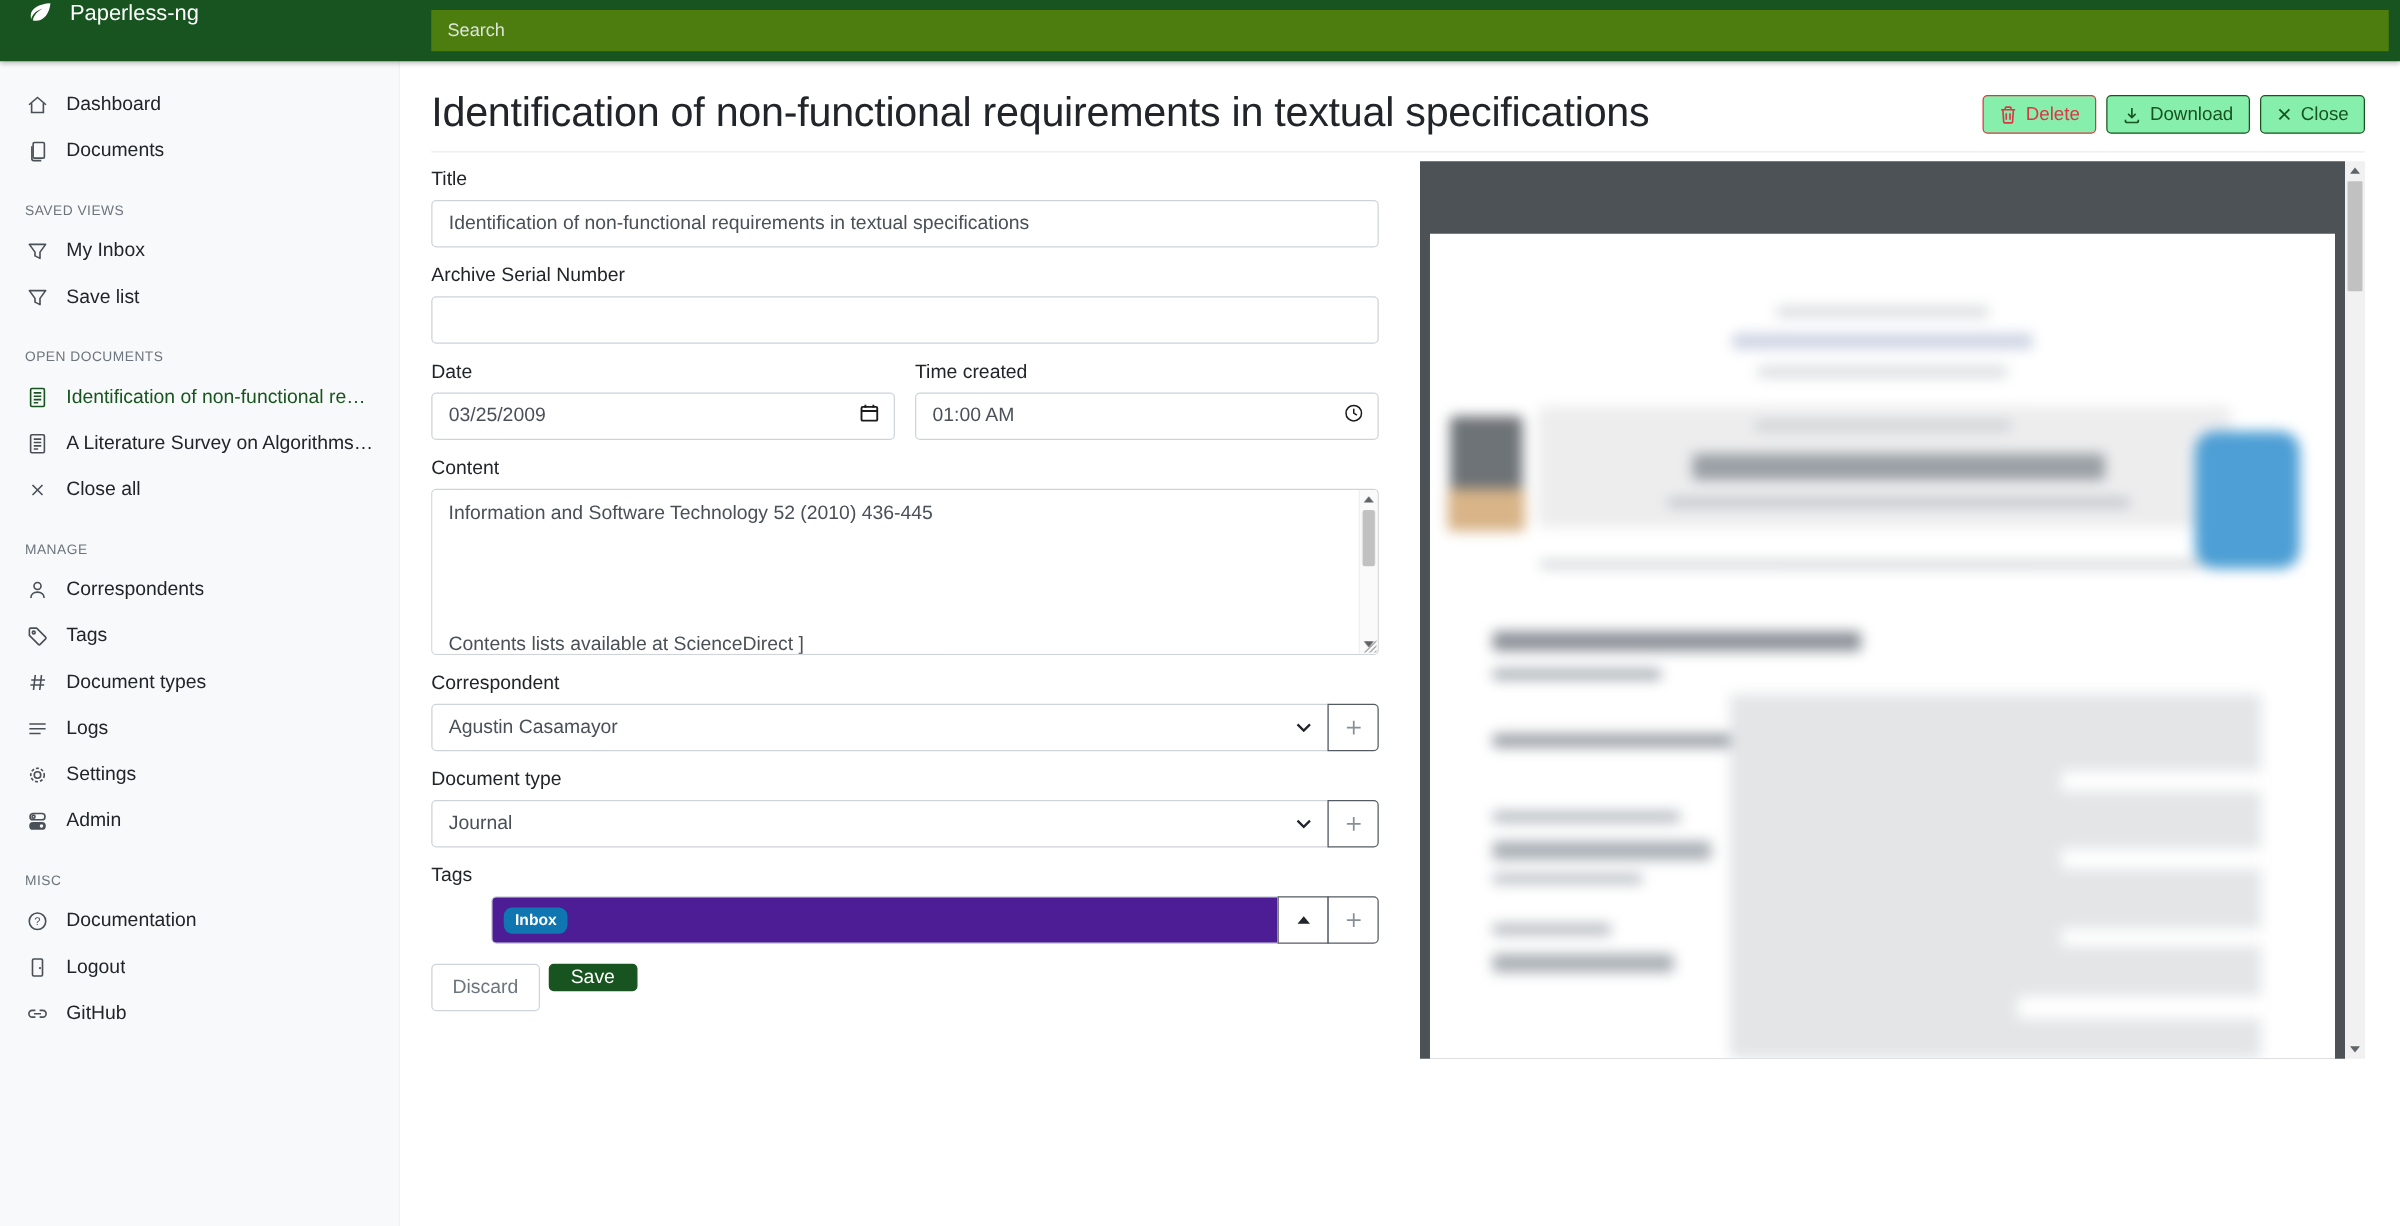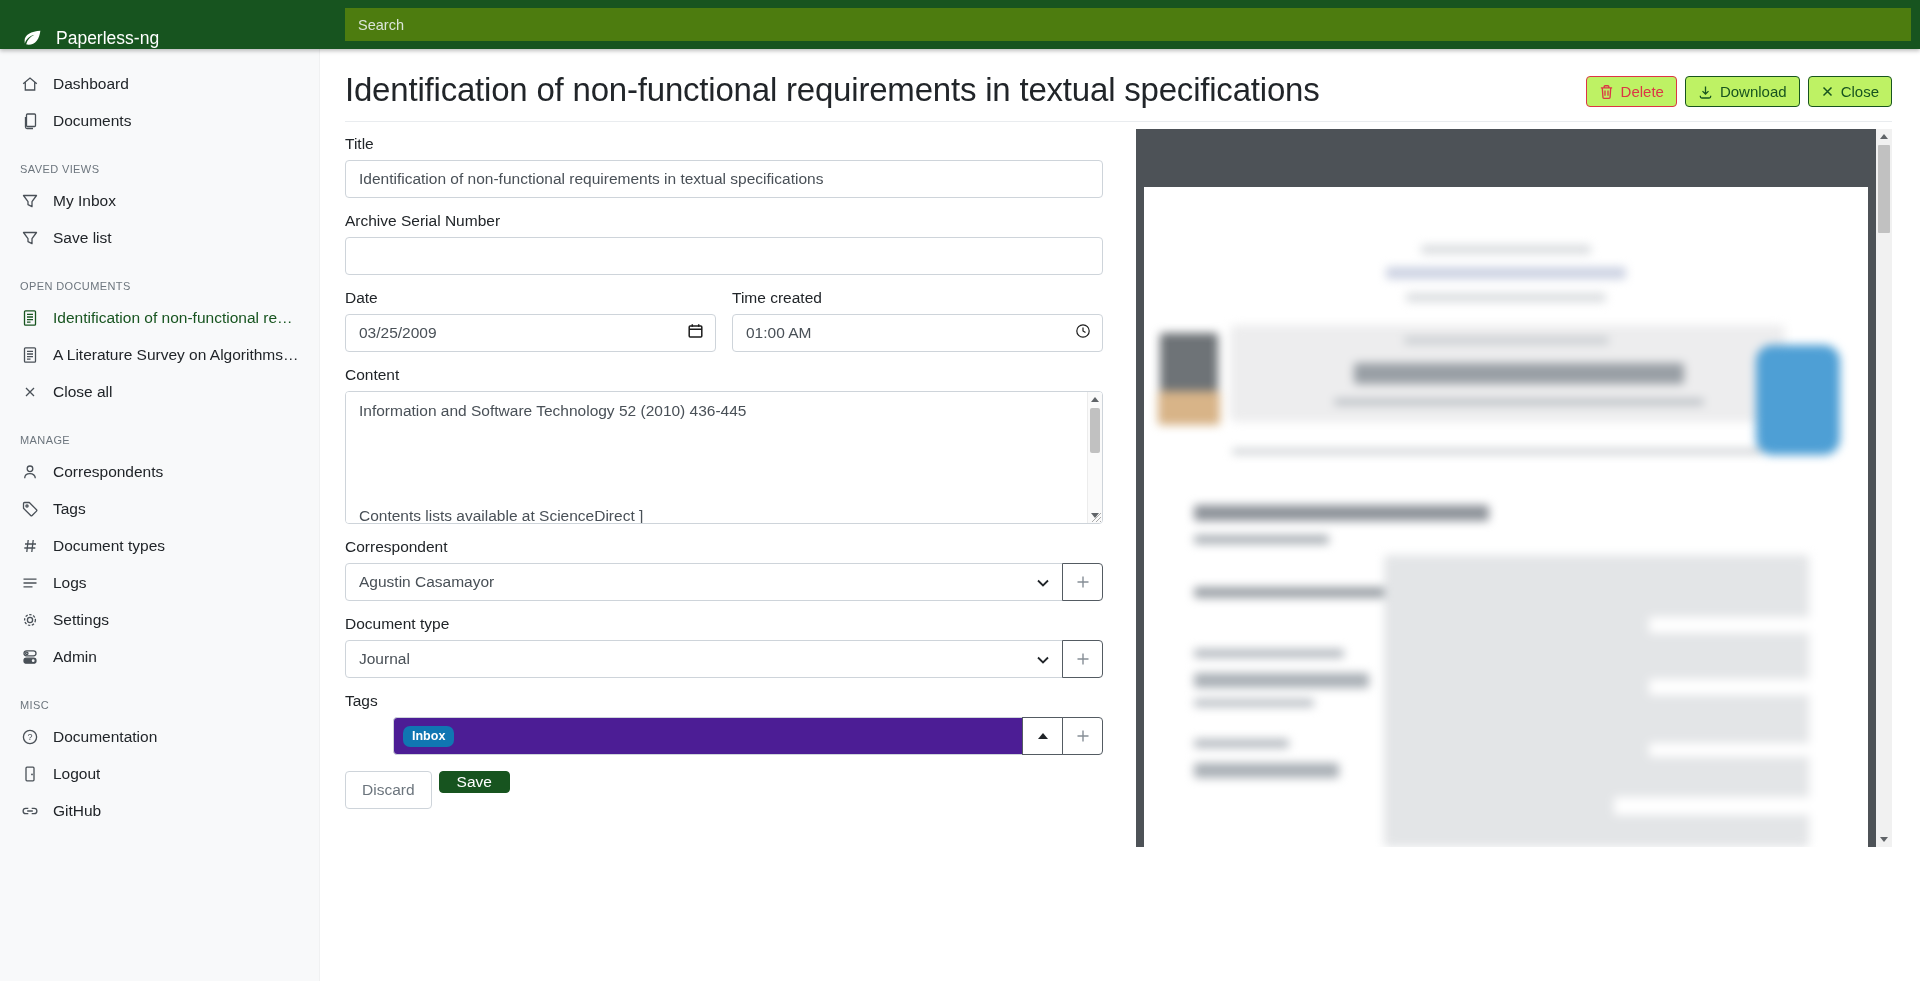--- a/index.html
+++ b/index.html
@@ -5,21 +5,21 @@
   * { box-sizing: border-box; }
   html,body { margin:0; padding:0; }
   body {
     width:1920px; height:981px; overflow:hidden;
     font-family:"Liberation Sans","DejaVu Sans",sans-serif;
     background:#fff; color:#212529;
   }
   
   .navbar { height:49px; background:#17541f; display:flex; align-items:stretch;
             box-shadow:0 2px 4px rgba(0,0,0,.25); position:relative; z-index:20; }
-  .brand { width:320px; flex-shrink:0; display:flex; align-items:flex-end; gap:13px;
+  .brand { width:320px; flex-shrink:0; display:flex; align-items:flex-start; gap:13px;
            padding-left:22px; color:#fff; font-size:17.5px; }
   .brand svg { display:block; }
   .search-wrap { flex:1; display:flex; align-items:center; padding:8px 9px 8px 25px; }
   .search-input { flex:1; height:33px; background:#4d7c0f; border:none; border-radius:0;
            padding:16px 13px; color:#eef3ee; font-size:14.5px; outline:none; }
   .search-input::placeholder { color:#e3ebe4; opacity:.95; }
 
   
   .layout { display:flex; height:932px; }
   .sidebar { width:320px; flex-shrink:0; background:#f8f9fa; border-right:1px solid #f0f1f2;
@@ -33,21 +33,21 @@
   .nav-item.active svg { stroke:#17541f; }
   .nav-item .ellip { white-space:nowrap; overflow:hidden; text-overflow:ellipsis; }
   .section-title { margin:24px 20px 6px; font-size:11px; color:#6c757d;
                    letter-spacing:.4px; line-height:13px; }
 
   
   .main { flex:1; padding:22px 28px 0 25px; background:#fff; overflow:hidden; }
   .header-row { display:flex; justify-content:space-between; align-items:flex-start; margin-bottom:12px; }
   h1.doc-title { margin:0; font-size:33px; font-weight:300; letter-spacing:-.2px; color:#212529; }
   .actions { display:flex; gap:8px; margin-top:5px; flex-shrink:0; }
-  .btn { height:31px; padding:0 12px; border-radius:4px; font-size:15px; background:#bef264;
+  .btn { height:31px; padding:0 12px; border-radius:4px; font-size:15px; background:#86efac;
          display:flex; align-items:center; gap:7px; cursor:pointer;
          font-family:inherit; }
   .btn svg { display:block; }
   .btn-delete { color:#dc3545; border:1px solid #dc3545; }
   .btn-delete svg { stroke:#dc3545; }
   .btn-green { color:#17541f; border:1px solid #17541f; }
   .btn-green svg { stroke:#17541f; }
   .rule { border:none; border-top:1px solid #e9ecef; margin:0 0 13px 0; }
 
   .content-row { display:flex; align-items:flex-start; }

